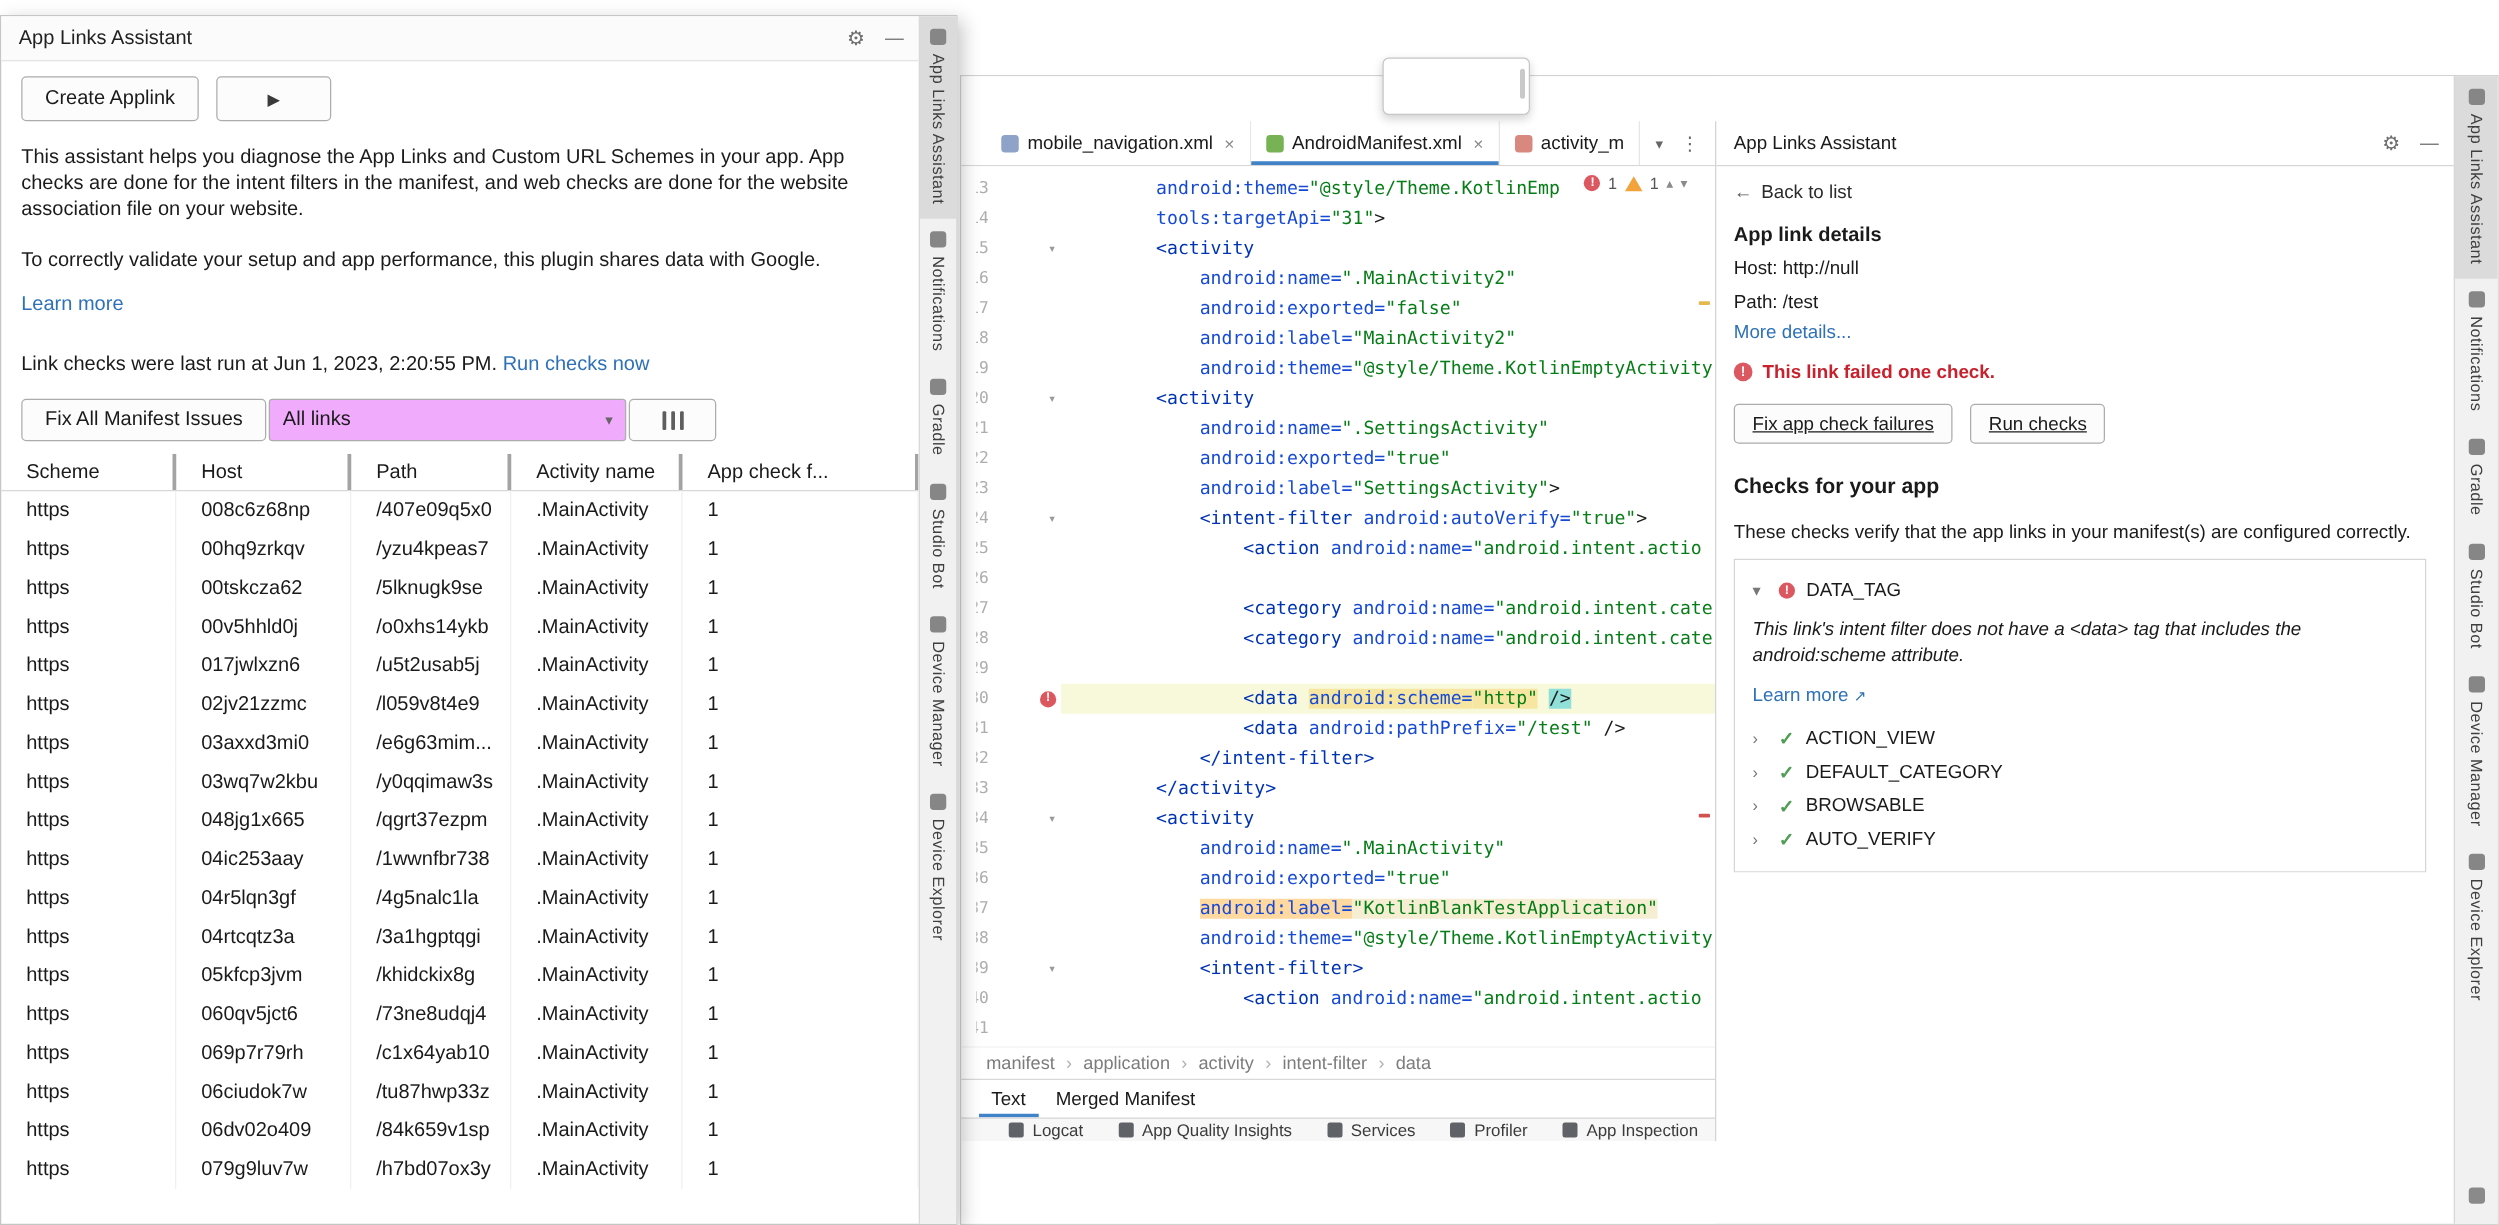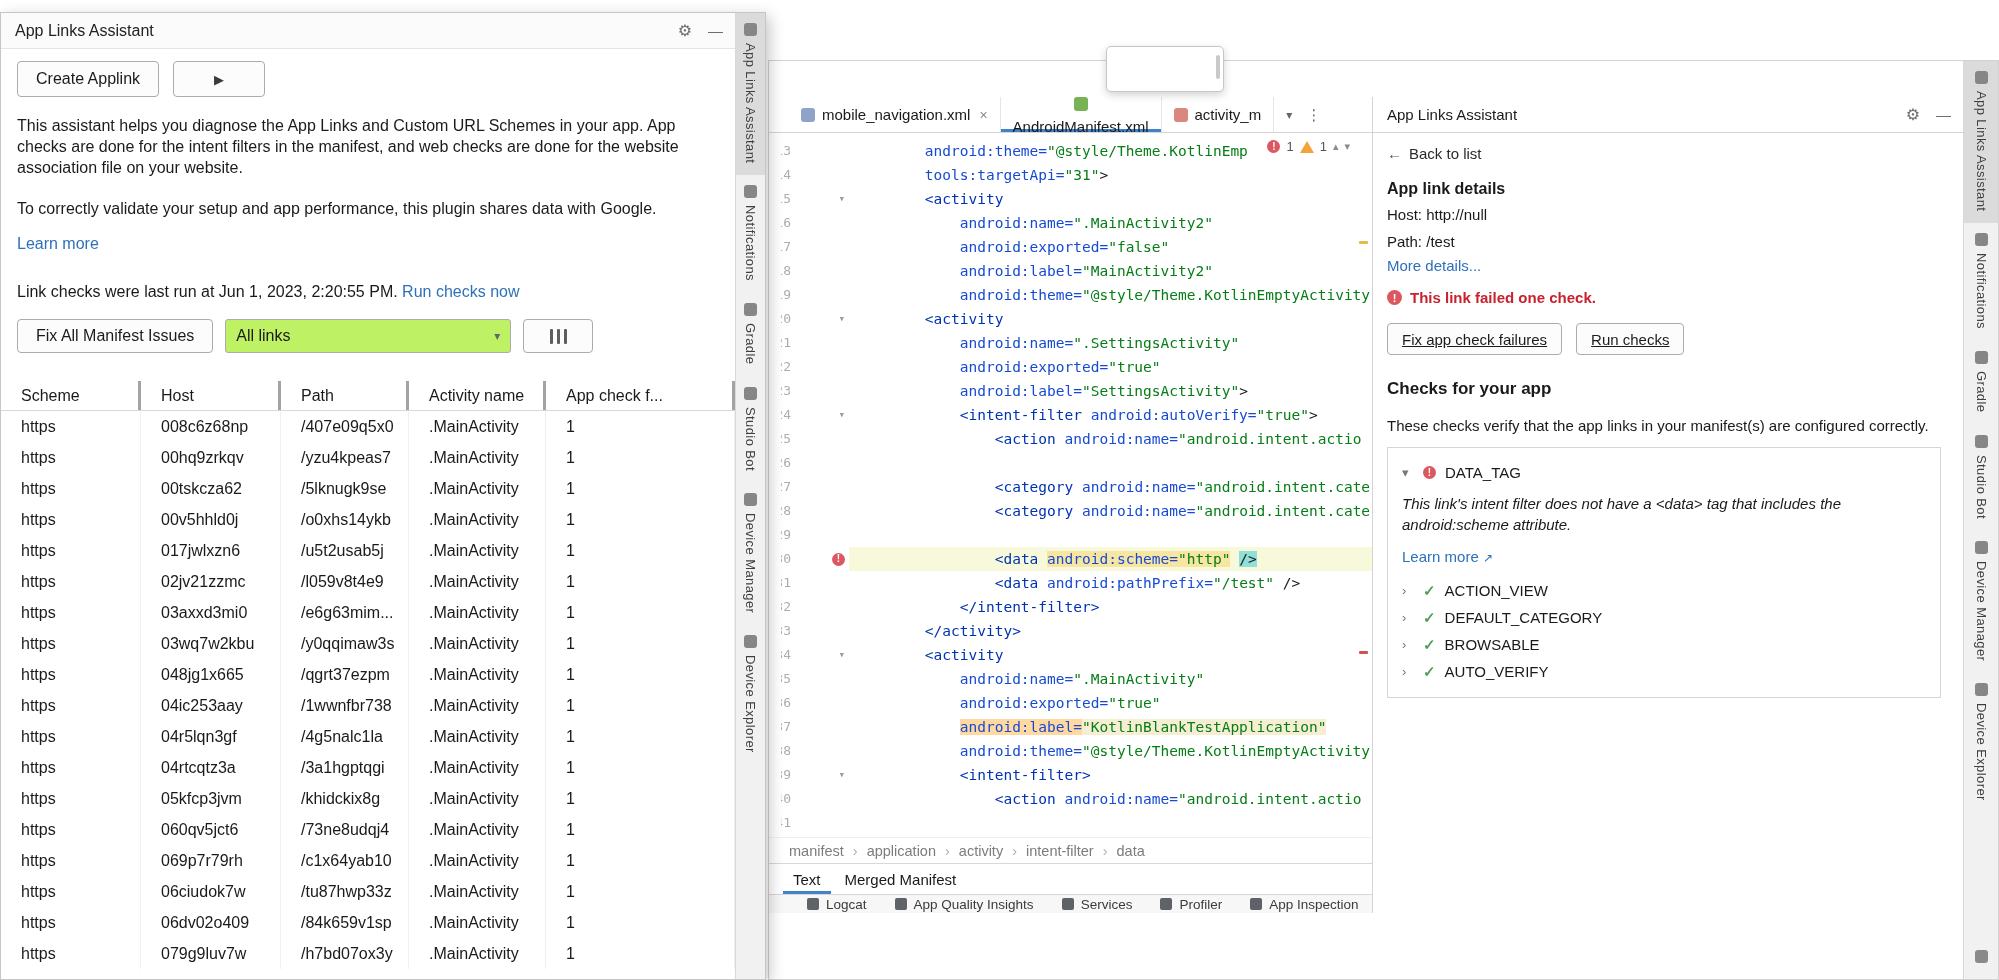--- a/index.html
+++ b/index.html
@@ -38,26 +38,26 @@
     flex:1; height:36px; border:1px solid #ACACAC; border-radius:3px; padding:0 10px;
     font-size:16px; color:#1B1B1B; outline:none; font-family:"Liberation Sans", sans-serif;
   }
   .search::placeholder { color:#9C9C9C; }
 
   .intro { margin:6px 16px 0; max-width:672px; font-size:16px; line-height:21px; color:#1B1B1B; }
   .intro2 { margin-top:20px; }
   .link { color:#2E71B8; cursor:default; }
   .learn { display:inline-block; margin:16px 16px 0; font-size:16px; }
   .lastrun { margin:30px 16px 0; font-size:16px; }
-  .controls { display:flex; gap:12px; margin:18px 16px 18px; align-items:center; flex:none; }
+  .controls { display:flex; gap:2px; margin:18px 16px 0; align-items:center; flex:none; }
   .ctl-btn { height:34px; }
   .select {
     width:286px; height:34px; border:1px solid #ACACAC; border-radius:3px;
     display:flex; align-items:center; justify-content:space-between; padding:0 10px;
-    font-size:16px; background:#bef264;
+    font-size:16px; background:#f0abfc;
   }
   .chev { color:#666; font-size:12px; }
   .col-btn { width:70px; height:34px; gap:4px; padding:0; }
   .col-bar { width:3px; height:15px; background:#5E5E5E; border-radius:1px; }
 
   .tbl { margin-top:10px; flex:1; overflow:hidden; }
   .tbl-row { display:grid; grid-template-columns:140px 140px 128px 137px 1fr; height:31px; align-items:center; }
   .tbl-row > div { padding-left:20px; overflow:hidden; white-space:nowrap; font-size:16px; border-right:1px solid #F0F0F0; height:100%; display:flex; align-items:center; }
   .tbl-head { height:30px; border-bottom:1px solid #D8D8D8; }
   .tbl-head > div { color:#1A1A1A; border-right:3px solid #a3a3a3; }
@@ -79,21 +79,21 @@
   .panel-col  { width:592px; display:flex; flex-direction:column; }
   .stripe-col { width:35px; background:#F1F1F1; border-left:1px solid #D7D7D7; }
 
   .win-gap { height:36px; flex:none; background:#FFF; }
 
   .tabbar {
     height:36px; flex:none; display:flex; align-items:stretch; padding-left:20px;
     border-bottom:1px solid #D6D6D6; background:#FFFFFF;
   }
   .etab { display:flex; align-items:center; gap:7px; padding:0 12px; font-size:15px; color:#1A1A1A; border-right:1px solid #E6E6E6; position:relative; }
-  .etab.sel { box-shadow:inset 0 -3px #4083C9; background:#FFFFFF;flex-direction:column; }
+  .etab.sel { box-shadow:inset 0 -3px #4083C9; background:#FFFFFF; }
   .ficon { width:14px; height:14px; border-radius:3px; flex:none; }
   .tclose { color:#8A8A8A; font-size:14px; margin-left:2px; }
   .tab-extra { display:flex; align-items:center; gap:14px; padding:0 12px; color:#666; font-size:13px; }
   .more-v { font-size:15px; color:#666; }
 
   .editor { height:704px; flex:none; position:relative; overflow:hidden; background:#FFF; padding-top:6px; }
   .cl { display:flex; height:24px; font-family:"DejaVu Sans Mono", monospace; font-size:14.5px; line-height:24px; }
   .ln { width:10px; margin-left:12px; position:relative; overflow:hidden; flex:none; }
   .ln b { position:absolute; right:0; font-weight:normal; color:#ADADAD; font-size:13px; line-height:24px; }
   .gmid { width:58px; flex:none; display:flex; justify-content:flex-end; align-items:center; padding-right:4px; }

